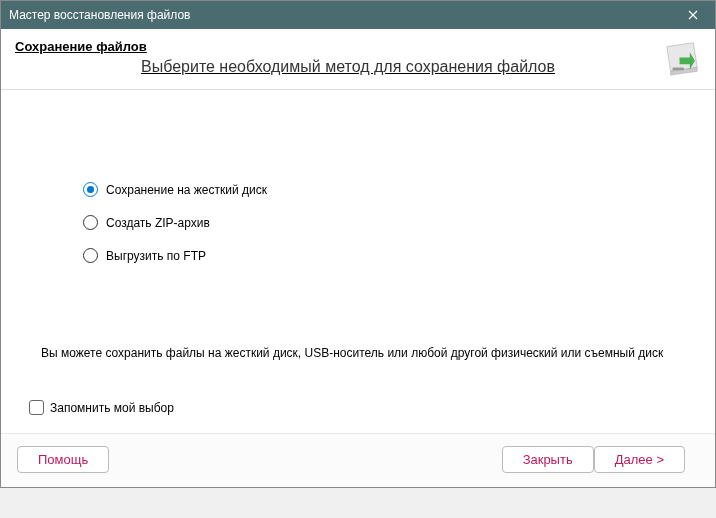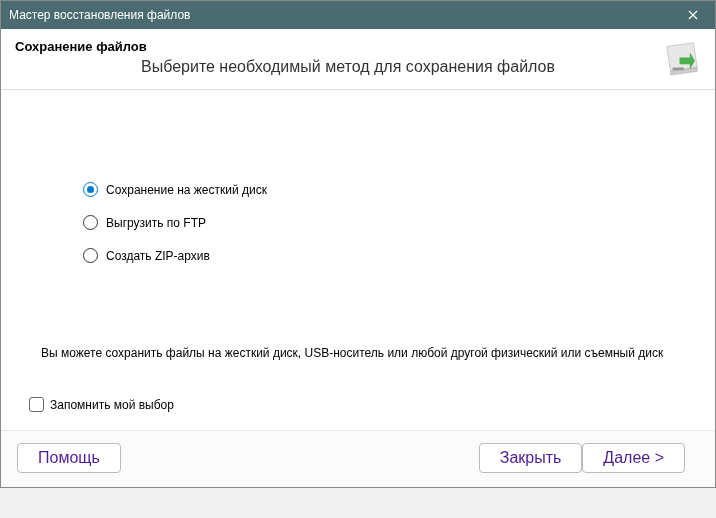--- a/index.html
+++ b/index.html
@@ -39,20 +39,21 @@
       cursor: pointer;
     }
     .titlebar-close svg { width: 10px; height: 10px; }
     .header {
       background: #ffffff;
       padding: 10px 14px 12px 14px;
       display: flex;
       align-items: flex-start;
       border-bottom: 1px solid #ddd;
       position: relative;
+      text-decoration: underline;
     }
     .header-text { flex: 1; }
     .header-title {
       font-weight: bold;
       font-size: 13px;
       color: #000;
       margin-bottom: 4px;
     }
     .header-subtitle {
       font-size: 16px;
@@ -141,24 +142,24 @@
       padding: 12px 16px 14px 16px;
       display: flex;
       align-items: center;
       border-top: 1px solid #e8e8e8;
     }
     .btn {
       background: #ffffff;
       border: 1px solid #bbb;
       border-radius: 4px;
       padding: 5px 20px;
-      font-size: 16px;
+      font-size: 13px;
       cursor: pointer;
       font-family: inherit;
-      color: #4c1d95;
+      color: #be185d;
       min-width: 80px;
       text-align: right;
     }
     .footer-spacer { flex: 1; }
     .btn-next { margin-right: 14px; min-width: 90px; }
   </style>
 </head>
 <body>
 
 <div class="window">
@@ -187,25 +188,25 @@
   </div>
 
   <div class="content">
     <div class="radio-group">
       <div class="radio-row">
         <div class="radio checked"></div>
         <span class="radio-label">Сохранение на жесткий диск</span>
       </div>
       <div class="radio-row">
         <div class="radio"></div>
-        <span class="radio-label">Выгрузить по FTP</span>
+        <span class="radio-label">Создать ZIP-архив</span>
       </div>
       <div class="radio-row">
         <div class="radio"></div>
-        <span class="radio-label">Создать ZIP-архив</span>
+        <span class="radio-label">Выгрузить по FTP</span>
       </div>
     </div>
 
     <div class="description">Вы можете сохранить файлы на жесткий диск, USB-носитель или любой другой физический или съемный диск</div>
 
     <div class="remember-row">
       <div class="checkbox"></div>
       <span class="checkbox-label">Запомнить мой выбор</span>
     </div>
   </div>

